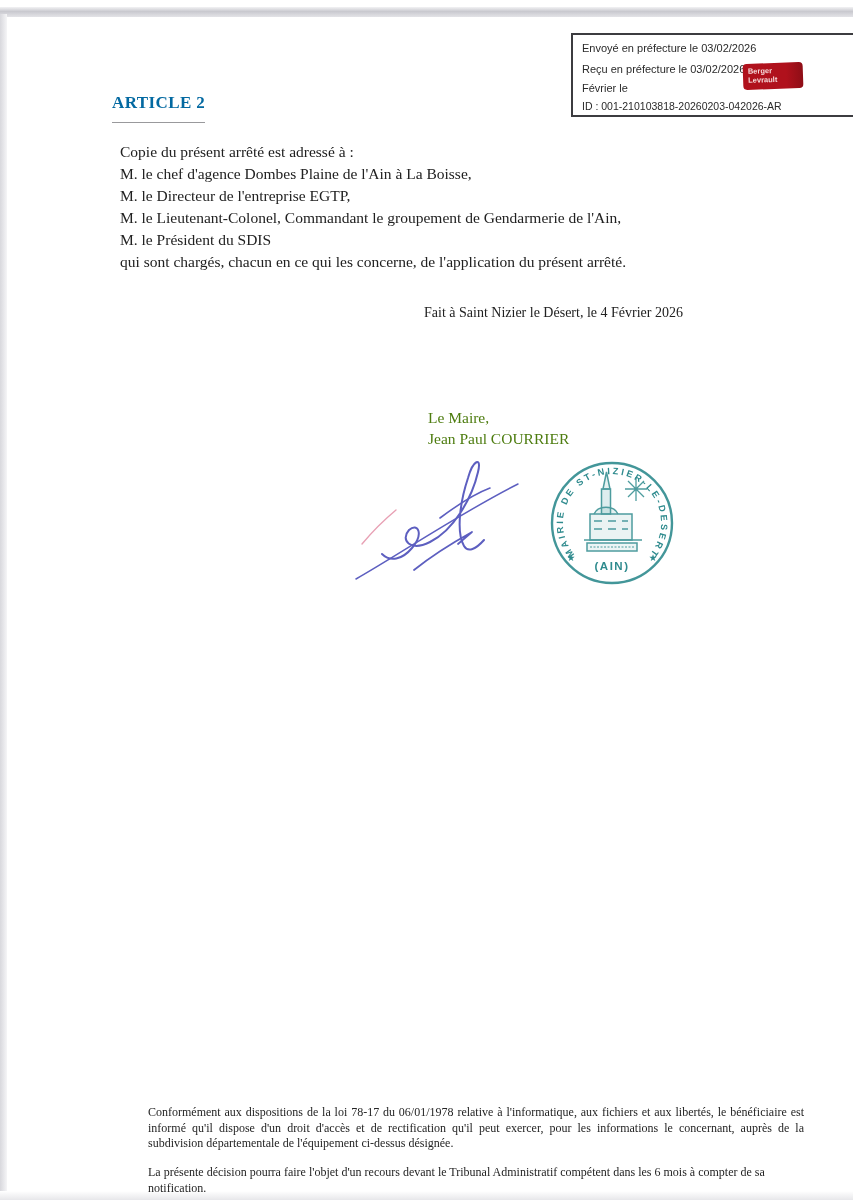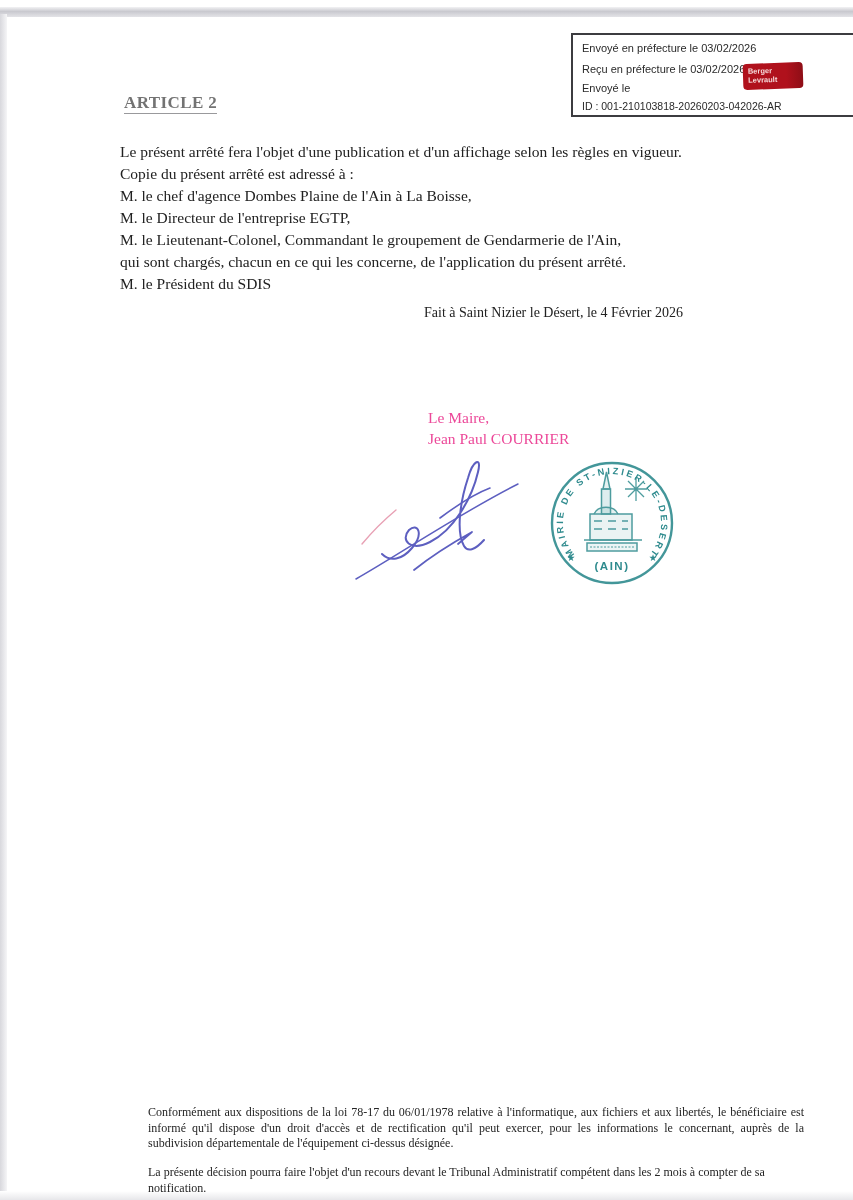--- a/index.html
+++ b/index.html
@@ -30,34 +30,34 @@
   .pref-line.l4{top:65px;font-size:10.5px;}
   .bl-logo{
     position:absolute;left:170px;top:28px;width:60px;height:26px;
     background:linear-gradient(90deg,#b0111c 0%,#b0111c 72%,#8e0e16 100%);
     border-radius:4px;transform:rotate(-2deg);
     color:#f5d9d9;font-size:7.5px;line-height:8.5px;font-weight:bold;
     padding:4px 0 0 5px;box-sizing:border-box;
   }
 
   .article-heading{
-    position:absolute;left:124px;top:93px;
-    font-size:17px;font-weight:bold;letter-spacing:0.4px;color:#737373;
-    border-bottom:1.5px solid rgba(70,70,75,0.55);padding-bottom:0;
+    position:absolute;left:112px;top:93px;
+    font-size:17px;font-weight:bold;letter-spacing:0.4px;color:#0369a1;
+    border-bottom:1.5px solid rgba(70,70,75,0.55);padding-bottom:9px;
   }
 
   .body-text{
     position:absolute;left:120px;top:141px;width:645px;
     font-size:15.5px;line-height:22px;color:#212121;
   }
   .dateline{
     position:absolute;left:424px;top:305px;font-size:14px;color:#212121;white-space:nowrap;
   }
   .sig-block{
-    position:absolute;left:428px;top:407px;font-size:15.5px;line-height:21px;color:#ec4899;
+    position:absolute;left:428px;top:407px;font-size:15.5px;line-height:21px;color:#4d7c0f;
   }
 
   .signature-svg{position:absolute;left:352px;top:448px;}
   .seal-svg{position:absolute;left:548px;top:459px;}
 
   .footer{
     position:absolute;left:100px;width:656px;
     font-size:12px;line-height:15.5px;color:#242424;text-align:justify;margin-left:48px;
   }
   .footer.p1{top:1105px;}
@@ -66,38 +66,37 @@
 </head>
 <body>
 
 <div class="scan-top"></div>
 <div class="scan-left"></div>
 <div class="scan-bottom"></div>
 
 <div class="pref-box">
   <div class="pref-line l1">Envoyé en préfecture le 03/02/2026</div>
   <div class="pref-line l2">Reçu en préfecture le 03/02/2026</div>
-  <div class="pref-line l3">Envoyé le</div>
+  <div class="pref-line l3">Février le</div>
   <div class="pref-line l4">ID : 001-210103818-20260203-042026-AR</div>
   <div class="bl-logo">
     <div>Berger</div>
     <div>Levrault</div>
   </div>
 </div>
 
 <div class="article-heading">ARTICLE 2</div>
 
 <div class="body-text">
-  <div>Le présent arrêté fera l'objet d'une publication et d'un affichage selon les règles en vigueur.</div>
   <div>Copie du présent arrêté est adressé à :</div>
   <div>M. le chef d'agence Dombes Plaine de l'Ain à La Boisse,</div>
   <div>M. le Directeur de l'entreprise EGTP,</div>
   <div>M. le Lieutenant-Colonel, Commandant le groupement de Gendarmerie de l'Ain,</div>
+  <div>M. le Président du SDIS</div>
   <div>qui sont chargés, chacun en ce qui les concerne, de l'application du présent arrêté.</div>
-  <div>M. le Président du SDIS</div>
 </div>
 
 <div class="dateline">Fait à Saint Nizier le Désert, le 4 Février 2026</div>
 
 <div class="sig-block">
   <div>Le Maire,</div>
   <div>Jean Paul COURRIER</div>
 </div>
 
 <svg class="signature-svg" width="200" height="145" viewBox="0 0 200 145">
@@ -135,13 +134,13 @@
   </defs>
   <text font-family="Liberation Sans, sans-serif" font-size="9.2" font-weight="bold" fill="#2f8b8e" letter-spacing="1">
     <textPath href="#sealArc" startOffset="4" textLength="222">MAIRIE DE ST-NIZIER-LE-DESERT</textPath>
   </text>
   <text x="64" y="111" text-anchor="middle" font-family="Liberation Sans, sans-serif" font-size="11.5" font-weight="bold" fill="#2f8b8e" letter-spacing="1.5">(AIN)</text>
   <text x="23" y="102" text-anchor="middle" font-size="9.5" fill="#2f8b8e">★</text>
   <text x="105" y="102" text-anchor="middle" font-size="9.5" fill="#2f8b8e">★</text>
 </svg>
 
 <div class="footer p1">Conformément aux dispositions de la loi 78-17 du 06/01/1978 relative à l'informatique, aux fichiers et aux libertés, le bénéficiaire est informé qu'il dispose d'un droit d'accès et de rectification qu'il peut exercer, pour les informations le concernant, auprès de la subdivision départementale de l'équipement ci-dessus désignée.</div>
-<div class="footer p2">La présente décision pourra faire l'objet d'un recours devant le Tribunal Administratif compétent dans les 2 mois à compter de sa notification.</div>
+<div class="footer p2">La présente décision pourra faire l'objet d'un recours devant le Tribunal Administratif compétent dans les 6 mois à compter de sa notification.</div>
 
 </body></html>

